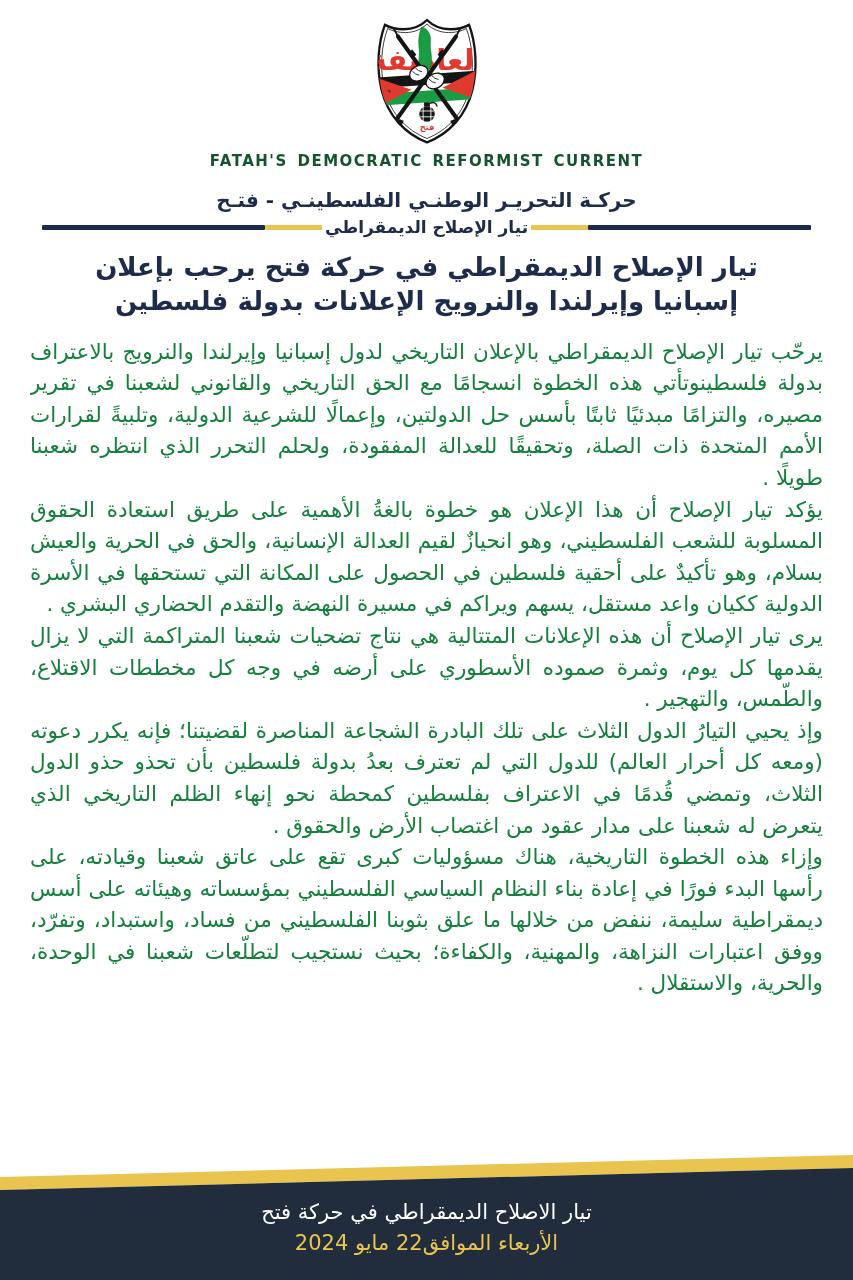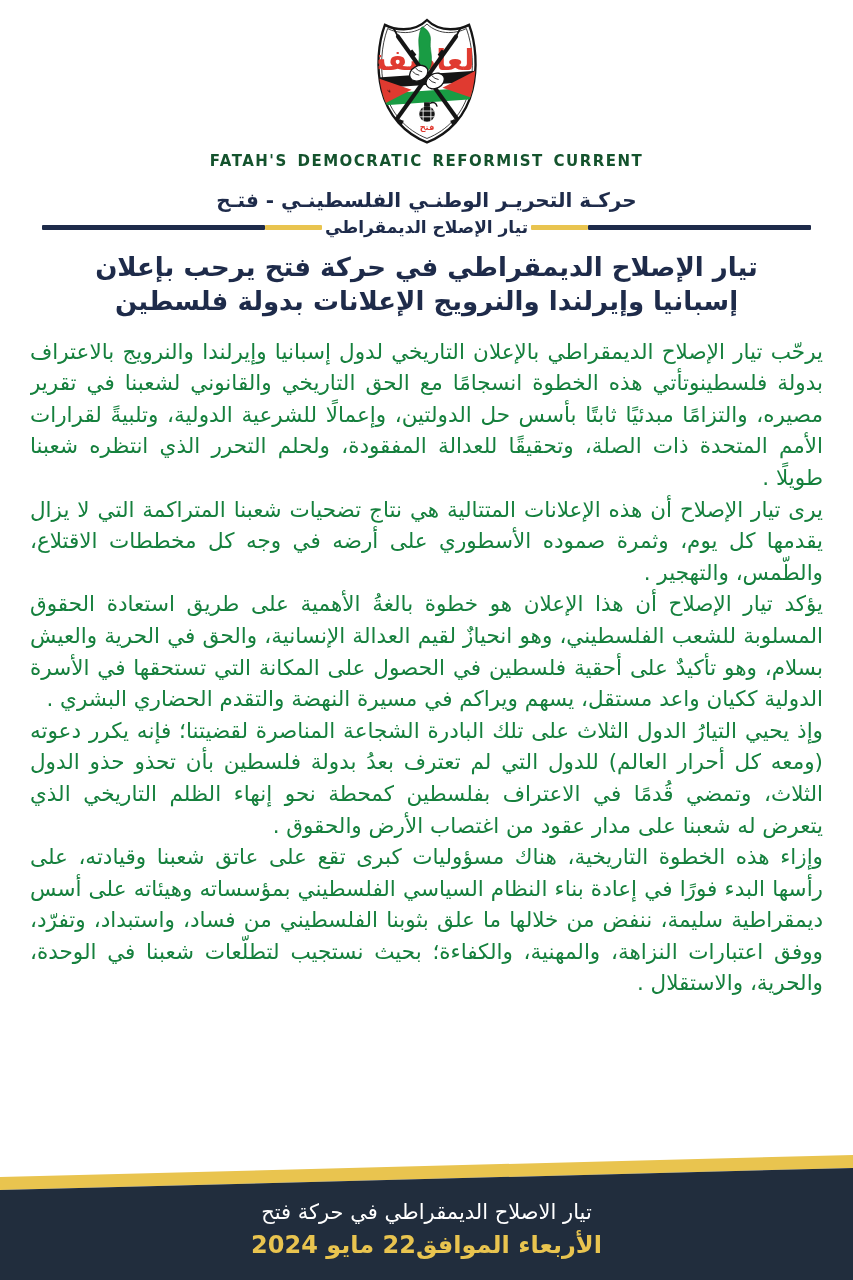--- a/index.html
+++ b/index.html
@@ -43,21 +43,21 @@
   .body-text p { margin:0; }
   
   .footer { position:absolute; left:0; right:0; bottom:0; height:130px;padding-left:22px; }
   .footer-bg { position:absolute; inset:0; width:100%; height:100%; }
   .footer-line1 {
     position:absolute; top:50px; left:0; width:100%; text-align:center;
     direction:rtl; color:#ffffff; font-size:21px;
   }
   .footer-date {
     position:absolute; top:81px; left:0; width:100%; text-align:center;
-    direction:rtl; color:#e9c44f; font-weight:bold; font-size:24px;
+    direction:rtl; color:#e9c44f; font-weight:normal; font-size:21px;
   }
 </style>
 </head>
 <body>
 
 <div class="page">
 
   <header class="header">
 
     <svg class="logo" viewBox="0 0 124 134" xmlns="http://www.w3.org/2000/svg">
@@ -129,22 +129,22 @@
     </div>
   </header>
 
   <h1 class="main-title">
     <span class="title-line">تيار الإصلاح الديمقراطي في حركة فتح يرحب بإعلان</span>
     <span class="title-line">إسبانيا وإيرلندا والنرويج الإعلانات بدولة فلسطين</span>
   </h1>
 
   <main class="body-text">
     <p>يرحّب تيار الإصلاح الديمقراطي بالإعلان التاريخي لدول إسبانيا وإيرلندا والنرويج بالاعتراف بدولة فلسطينوتأتي هذه الخطوة انسجامًا مع الحق التاريخي والقانوني لشعبنا في تقرير مصيره، والتزامًا مبدئيًا ثابتًا بأسس حل الدولتين، وإعمالًا للشرعية الدولية، وتلبيةً لقرارات الأمم المتحدة ذات الصلة، وتحقيقًا للعدالة المفقودة، ولحلم التحرر الذي انتظره شعبنا طويلًا .</p>
+    <p>يؤكد تيار الإصلاح أن هذا الإعلان هو خطوة بالغةُ الأهمية على طريق استعادة الحقوق المسلوبة للشعب الفلسطيني، وهو انحيازٌ لقيم العدالة الإنسانية، والحق في الحرية والعيش بسلام، وهو تأكيدٌ على أحقية فلسطين في الحصول على المكانة التي تستحقها في الأسرة الدولية ككيان واعد مستقل، يسهم ويراكم في مسيرة النهضة والتقدم الحضاري البشري .</p>
     <p>يرى تيار الإصلاح أن هذه الإعلانات المتتالية هي نتاج تضحيات شعبنا المتراكمة التي لا يزال يقدمها كل يوم، وثمرة صموده الأسطوري على أرضه في وجه كل مخططات الاقتلاع، والطّمس، والتهجير .</p>
-    <p>يؤكد تيار الإصلاح أن هذا الإعلان هو خطوة بالغةُ الأهمية على طريق استعادة الحقوق المسلوبة للشعب الفلسطيني، وهو انحيازٌ لقيم العدالة الإنسانية، والحق في الحرية والعيش بسلام، وهو تأكيدٌ على أحقية فلسطين في الحصول على المكانة التي تستحقها في الأسرة الدولية ككيان واعد مستقل، يسهم ويراكم في مسيرة النهضة والتقدم الحضاري البشري .</p>
     <p>وإذ يحيي التيارُ الدول الثلاث على تلك البادرة الشجاعة المناصرة لقضيتنا؛ فإنه يكرر دعوته (ومعه كل أحرار العالم) للدول التي لم تعترف بعدُ بدولة فلسطين بأن تحذو حذو الدول الثلاث، وتمضي قُدمًا في الاعتراف بفلسطين كمحطة نحو إنهاء الظلم التاريخي الذي يتعرض له شعبنا على مدار عقود من اغتصاب الأرض والحقوق .</p>
     <p>وإزاء هذه الخطوة التاريخية، هناك مسؤوليات كبرى تقع على عاتق شعبنا وقيادته، على رأسها البدء فورًا في إعادة بناء النظام السياسي الفلسطيني بمؤسساته وهيئاته على أسس ديمقراطية سليمة، ننفض من خلالها ما علق بثوبنا الفلسطيني من فساد، واستبداد، وتفرّد، ووفق اعتبارات النزاهة، والمهنية، والكفاءة؛ بحيث نستجيب لتطلّعات شعبنا في الوحدة، والحرية، والاستقلال .</p>
   </main>
 
   <footer class="footer">
     <svg class="footer-bg" viewBox="0 0 853 130" preserveAspectRatio="none" xmlns="http://www.w3.org/2000/svg">
       <polygon points="0,27 853,5 853,18 0,40" fill="#e9c44f"></polygon>
       <polygon points="0,40 853,18 853,130 0,130" fill="#212d3d"></polygon>
     </svg>
     <div class="footer-line1">تيار الاصلاح الديمقراطي في حركة فتح</div>

